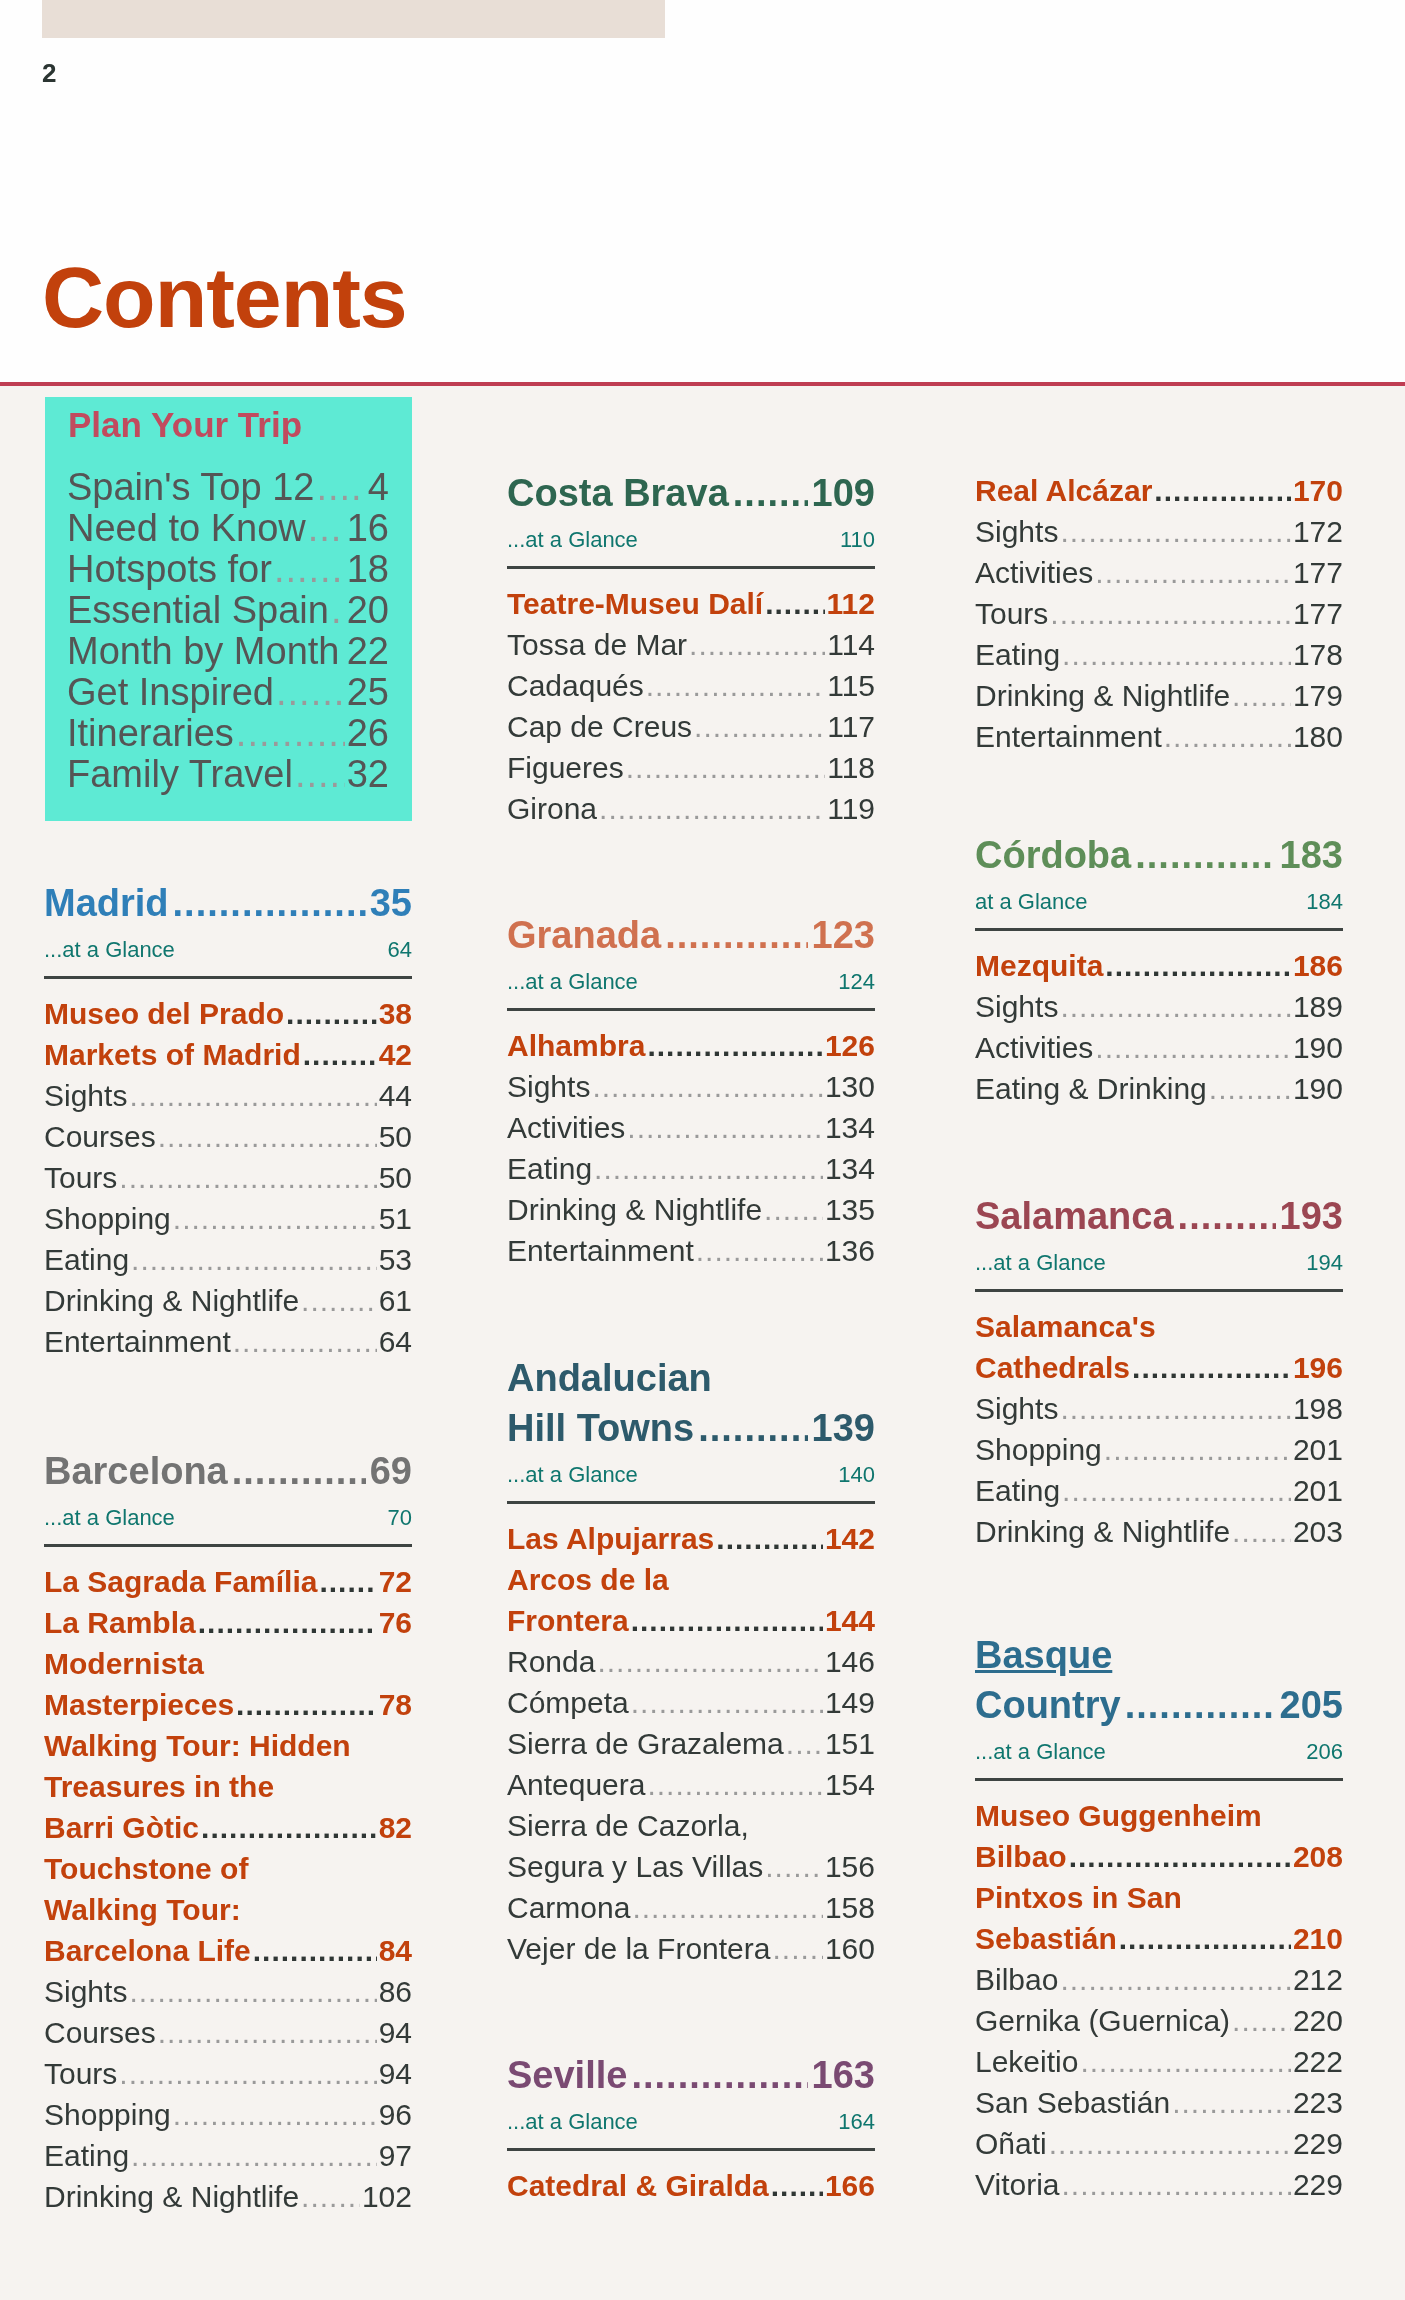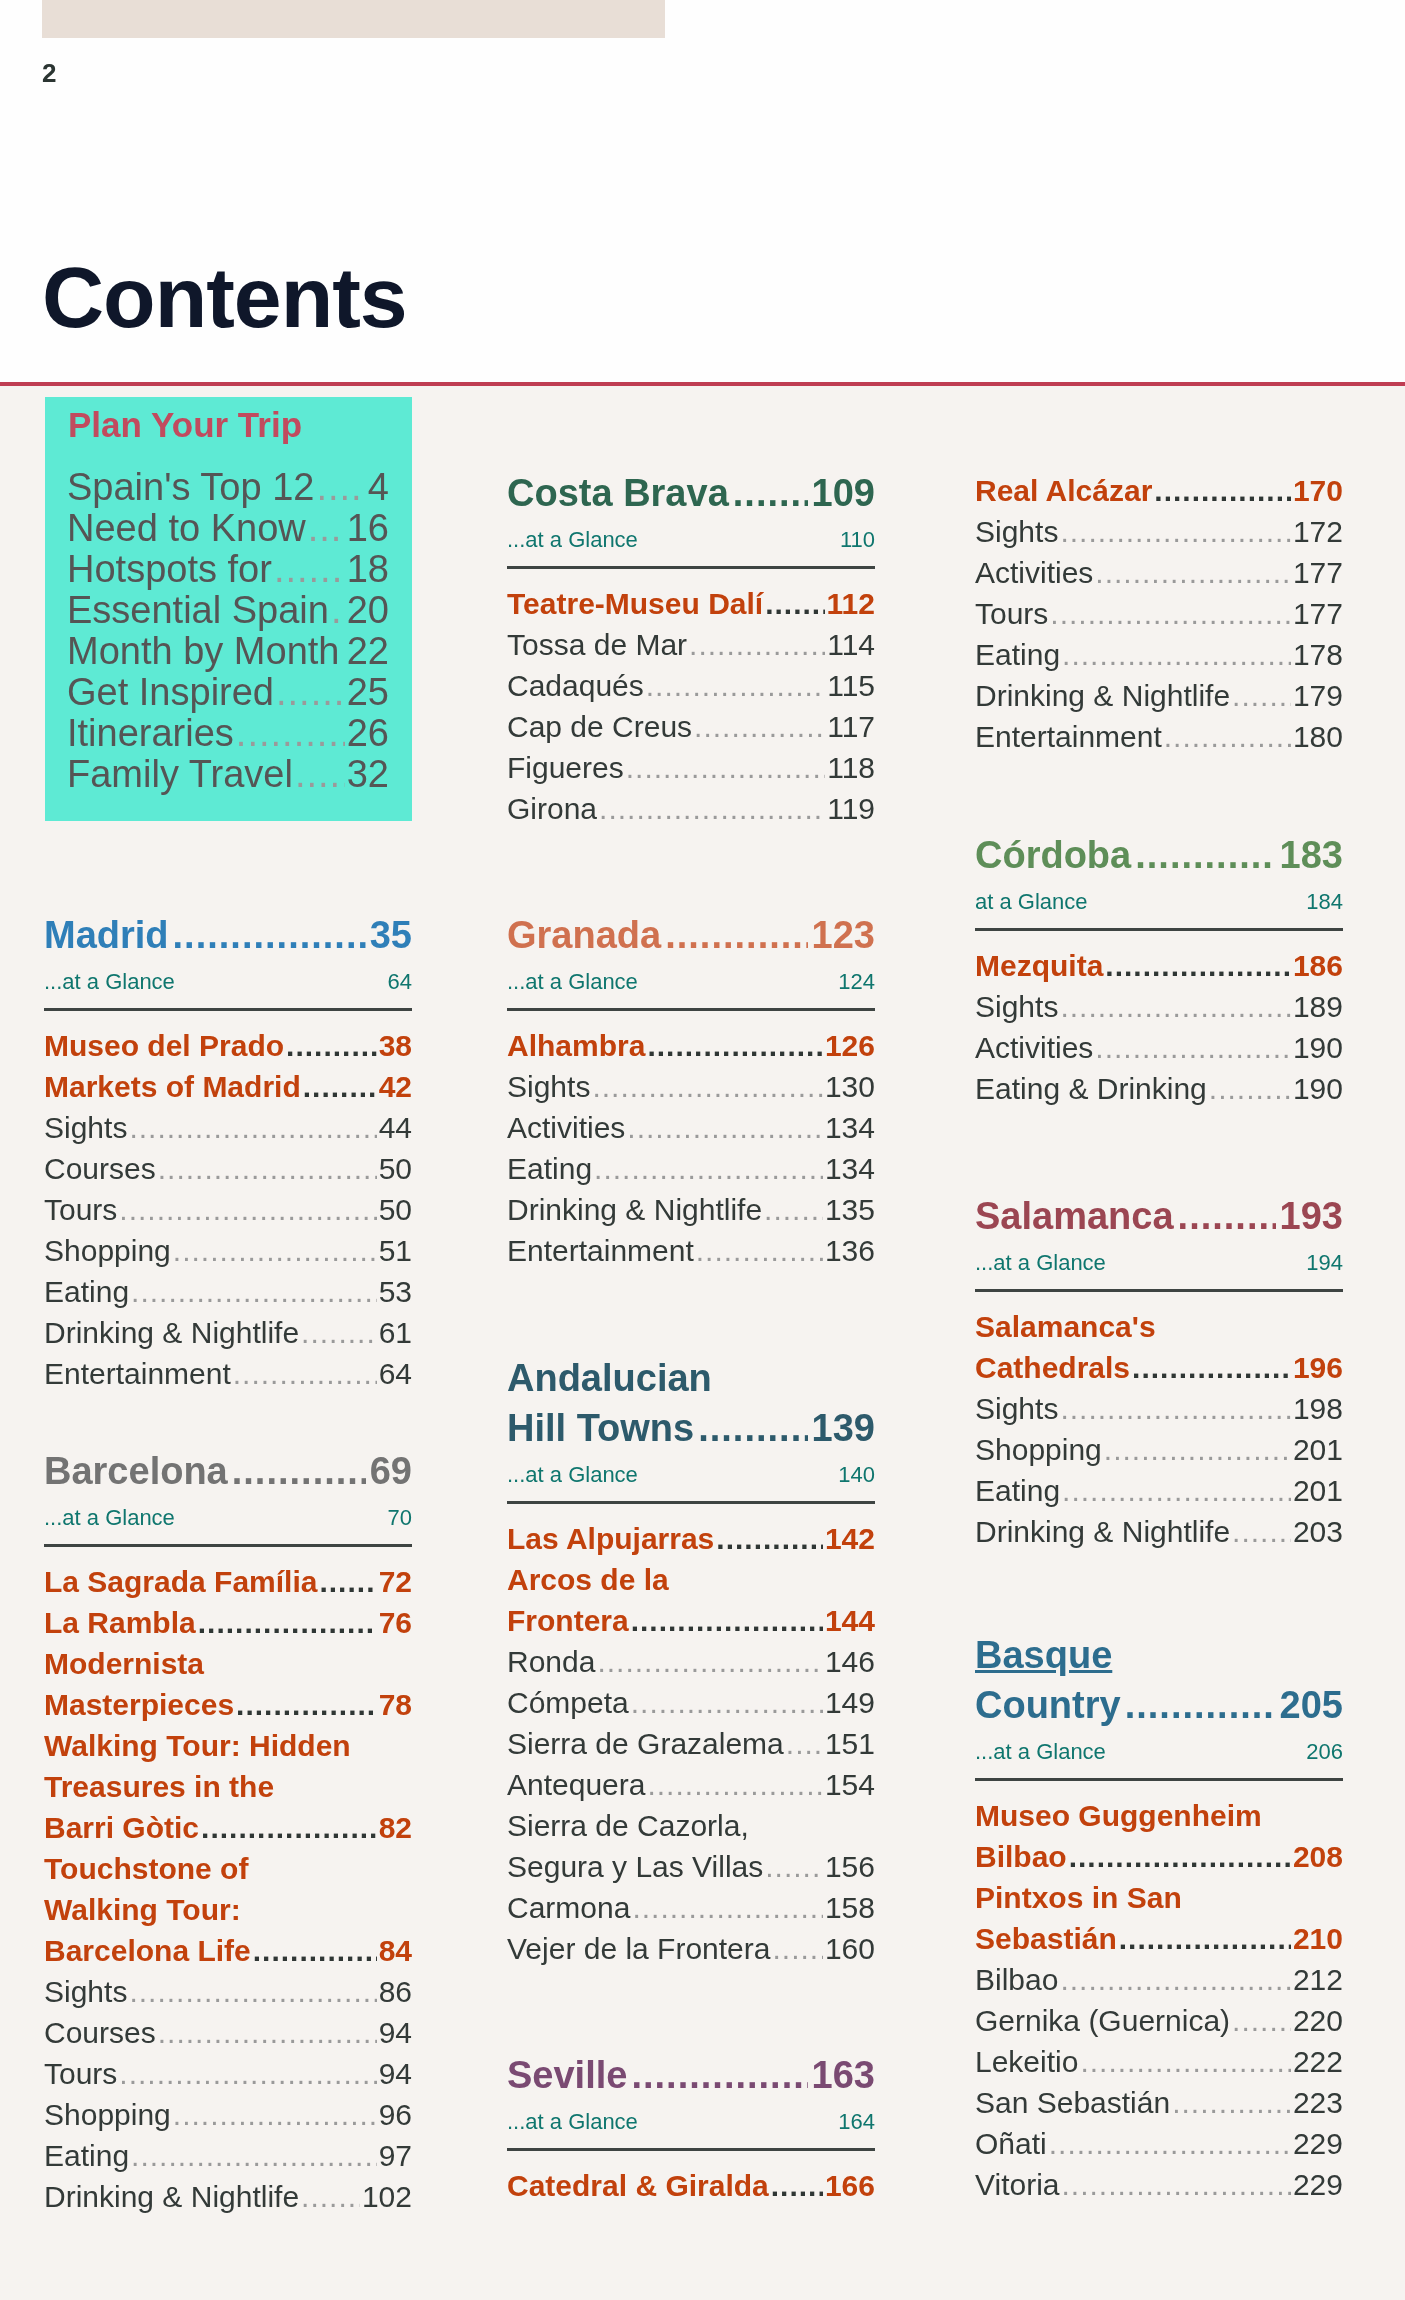--- a/index.html
+++ b/index.html
@@ -5,21 +5,21 @@
   html, body { margin:0; padding:0; }
   body {
     width:1405px; height:2300px; position:relative; overflow:hidden;
     background:#f6f3f0;
     font-family:"Liberation Sans", sans-serif;
     color:#333a38;
   }
   .top-band { position:absolute; left:0; top:0; width:1405px; height:382px; background:#fefefe; }
   .beige-bar { position:absolute; left:42px; top:0; width:623px; height:38px; background:#e8ded6; }
   .page-num { position:absolute; left:42px; top:58px; font-size:26px; font-weight:bold; color:#2b3532; }
-  .title { position:absolute; left:42px; top:248px; font-size:86px; font-weight:bold; color:#0f172a; letter-spacing:-1px; }
+  .title { position:absolute; left:42px; top:248px; font-size:86px; font-weight:bold; color:#c2410c; letter-spacing:-1px; }
   .rule { position:absolute; left:0; top:382px; width:1405px; height:4px; background:#bf3d52; }
   .plan-box { position:absolute; left:45px; top:397px; width:367px; height:424px; background:#5eead4; }
   .plan-title { position:absolute; left:23px; top:8px; font-size:35px; font-weight:bold; color:#c14b5e; }
   .plan-list { position:absolute; left:22px; top:70px; width:322px; }
   .col { position:absolute; width:368px; }
   .row { display:flex; align-items:baseline; font-size:30px; line-height:41px; white-space:nowrap; color:#333a38; }
   .row .lbl { flex:0 0 auto; }
   .row .dots { flex:1 1 auto; overflow:hidden; color:#9a9a9a; letter-spacing:1px; margin:0 2px; }
   .row .dots::before { content:"...................................................................................................."; }
   .row .pg { flex:0 0 auto; }
@@ -81,21 +81,21 @@
         <span class="pg">26</span>
       </div>
       <div class="row">
         <span class="lbl">Family Travel</span>
         <span class="dots"></span>
         <span class="pg">32</span>
       </div>
     </div>
 </div>
 
-<div class="col" style="left:44px; top:878px;margin-top:32px;" id="sec-madrid">
+<div class="col" style="left:44px; top:878px;" id="sec-madrid">
     <div class="section-head" style="color: rgb(47, 127, 184);">
       <span class="lbl">Madrid</span>
       <span class="dots"></span>
       <span class="pg">35</span>
     </div>
     <div class="glance">
       <span class="lbl">...at a Glance</span>
       <span class="pg">64</span>
     </div>
     <div class="row bold">

